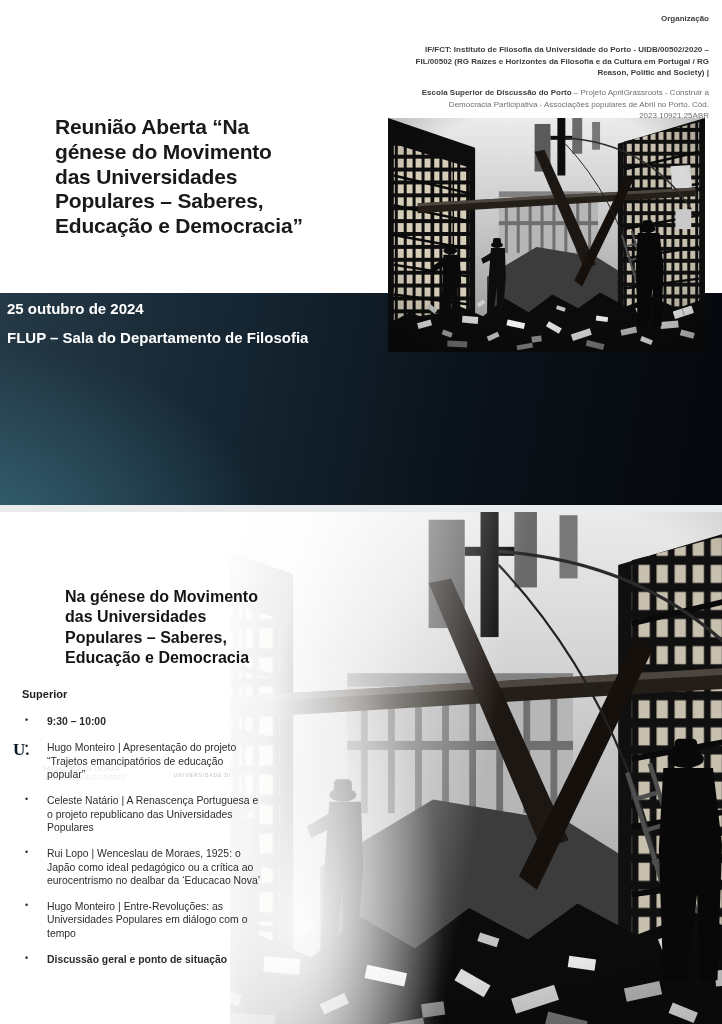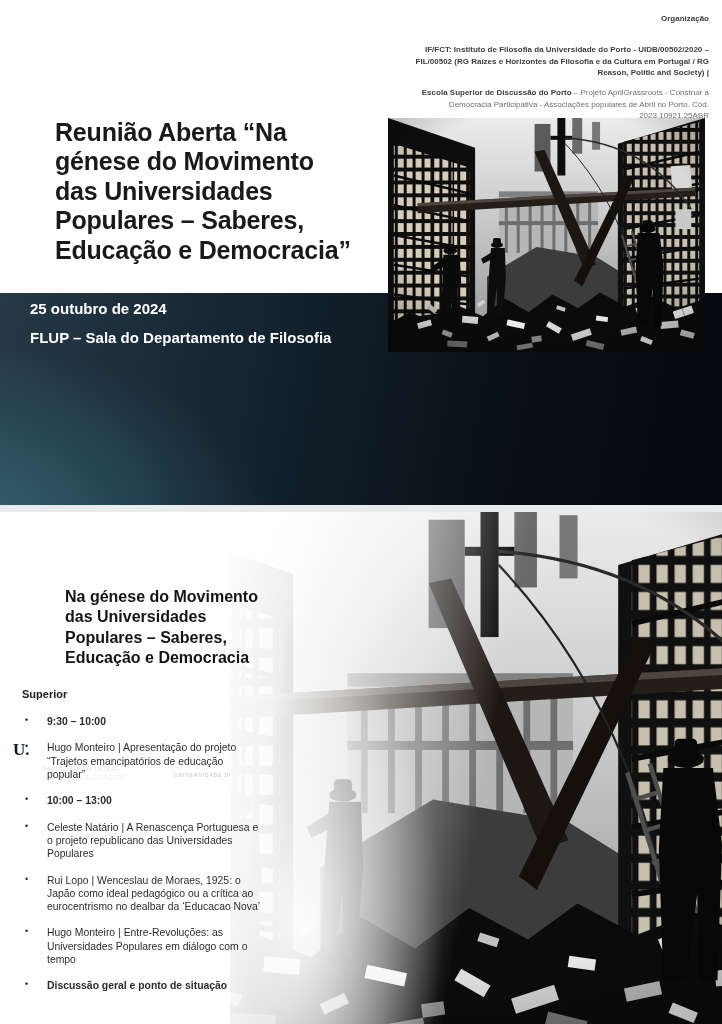--- a/index.html
+++ b/index.html
@@ -10,27 +10,27 @@
   
   .org{position:absolute;top:13px;right:13px;width:304px;text-align:right;
        font-size:8px;line-height:1.42;color:#3d3d3d;}
   .org p{margin:0;}
   .org .head{font-weight:bold;}
   .org .block1{font-weight:bold;margin-top:20px;}
   .org .block2{margin-top:9px;color:#6f6f6f;}
   .org .block2 b{color:#3d3d3d;}
   
   .title{position:absolute;left:55px;top:101px;width:340px;
-         font-size:25px;font-weight:bold;line-height:1.18;color:#191919;letter-spacing:-0.2px;}
+         font-size:21px;font-weight:bold;line-height:1.18;color:#191919;letter-spacing:-0.2px;}
   
   .band{position:absolute;left:0;top:293px;width:722px;height:212px;
         background:linear-gradient(100deg,#253946 0%,#142430 35%,#0a121a 65%,#05080c 100%);}
   .band::before{content:"";position:absolute;inset:0;
         background:radial-gradient(ellipse 480px 300px at -4% 112%,rgba(61,122,140,.65),rgba(61,122,140,0) 62%);}
-  .band .date,.band .venue{position:relative;color:#fff;font-weight:bold;font-size:15px;margin:0 0 0 30px;}
+  .band .date,.band .venue{position:relative;color:#fff;font-weight:bold;font-size:15px;margin:0 0 0 7px;}
   .band .date{padding-top:7px;}
   .band .venue{margin-top:12px;}
   
   .logos{position:absolute;left:0;top:437px;width:722px;height:68px;}
   .lg-uporto{position:absolute;left:10px;top:7px;color:#fff;}
   .lg-uporto .r1{display:flex;align-items:center;}
   .ubox{background:#fff;color:#0d1b28;font-family:"Liberation Serif",serif;font-weight:bold;
         font-size:17px;line-height:1;padding:3px 3px 4px;}
   .porto-word{font-family:"Liberation Serif",serif;font-size:21px;letter-spacing:3px;margin-left:5px;color:#fff;}
   .lg-uporto .r2{display:flex;align-items:flex-start;margin-top:3px;}
@@ -356,21 +356,20 @@
       <div>das Universidades</div>
       <div>Populares – Saberes,</div>
       <div>Educação e Democracia</div>
     </h2>
 
   <div class="program">
     <h3>Superior</h3>
     <ul>
         <li class="bold">9:30 – 10:00</li>
         <li>Hugo Monteiro | Apresentação do projeto “Trajetos emancipatórios de educação popular”</li>
-        <li class="bold">10:00 – 13:00</li>
         <li>Celeste Natário | A Renascença Portuguesa e o projeto republicano das Universidades Populares</li>
         <li>Rui Lopo | Wenceslau de Moraes, 1925: o Japão como ideal pedagógico ou a crítica ao eurocentrismo no dealbar da ‘Educacao Nova’</li>
         <li>Hugo Monteiro | Entre-Revoluções: as Universidades Populares em diálogo com o tempo</li>
         <li class="bold">Discussão geral e ponto de situação</li>
       </ul>
   </div>
 
 </div>
 
 </body></html>

